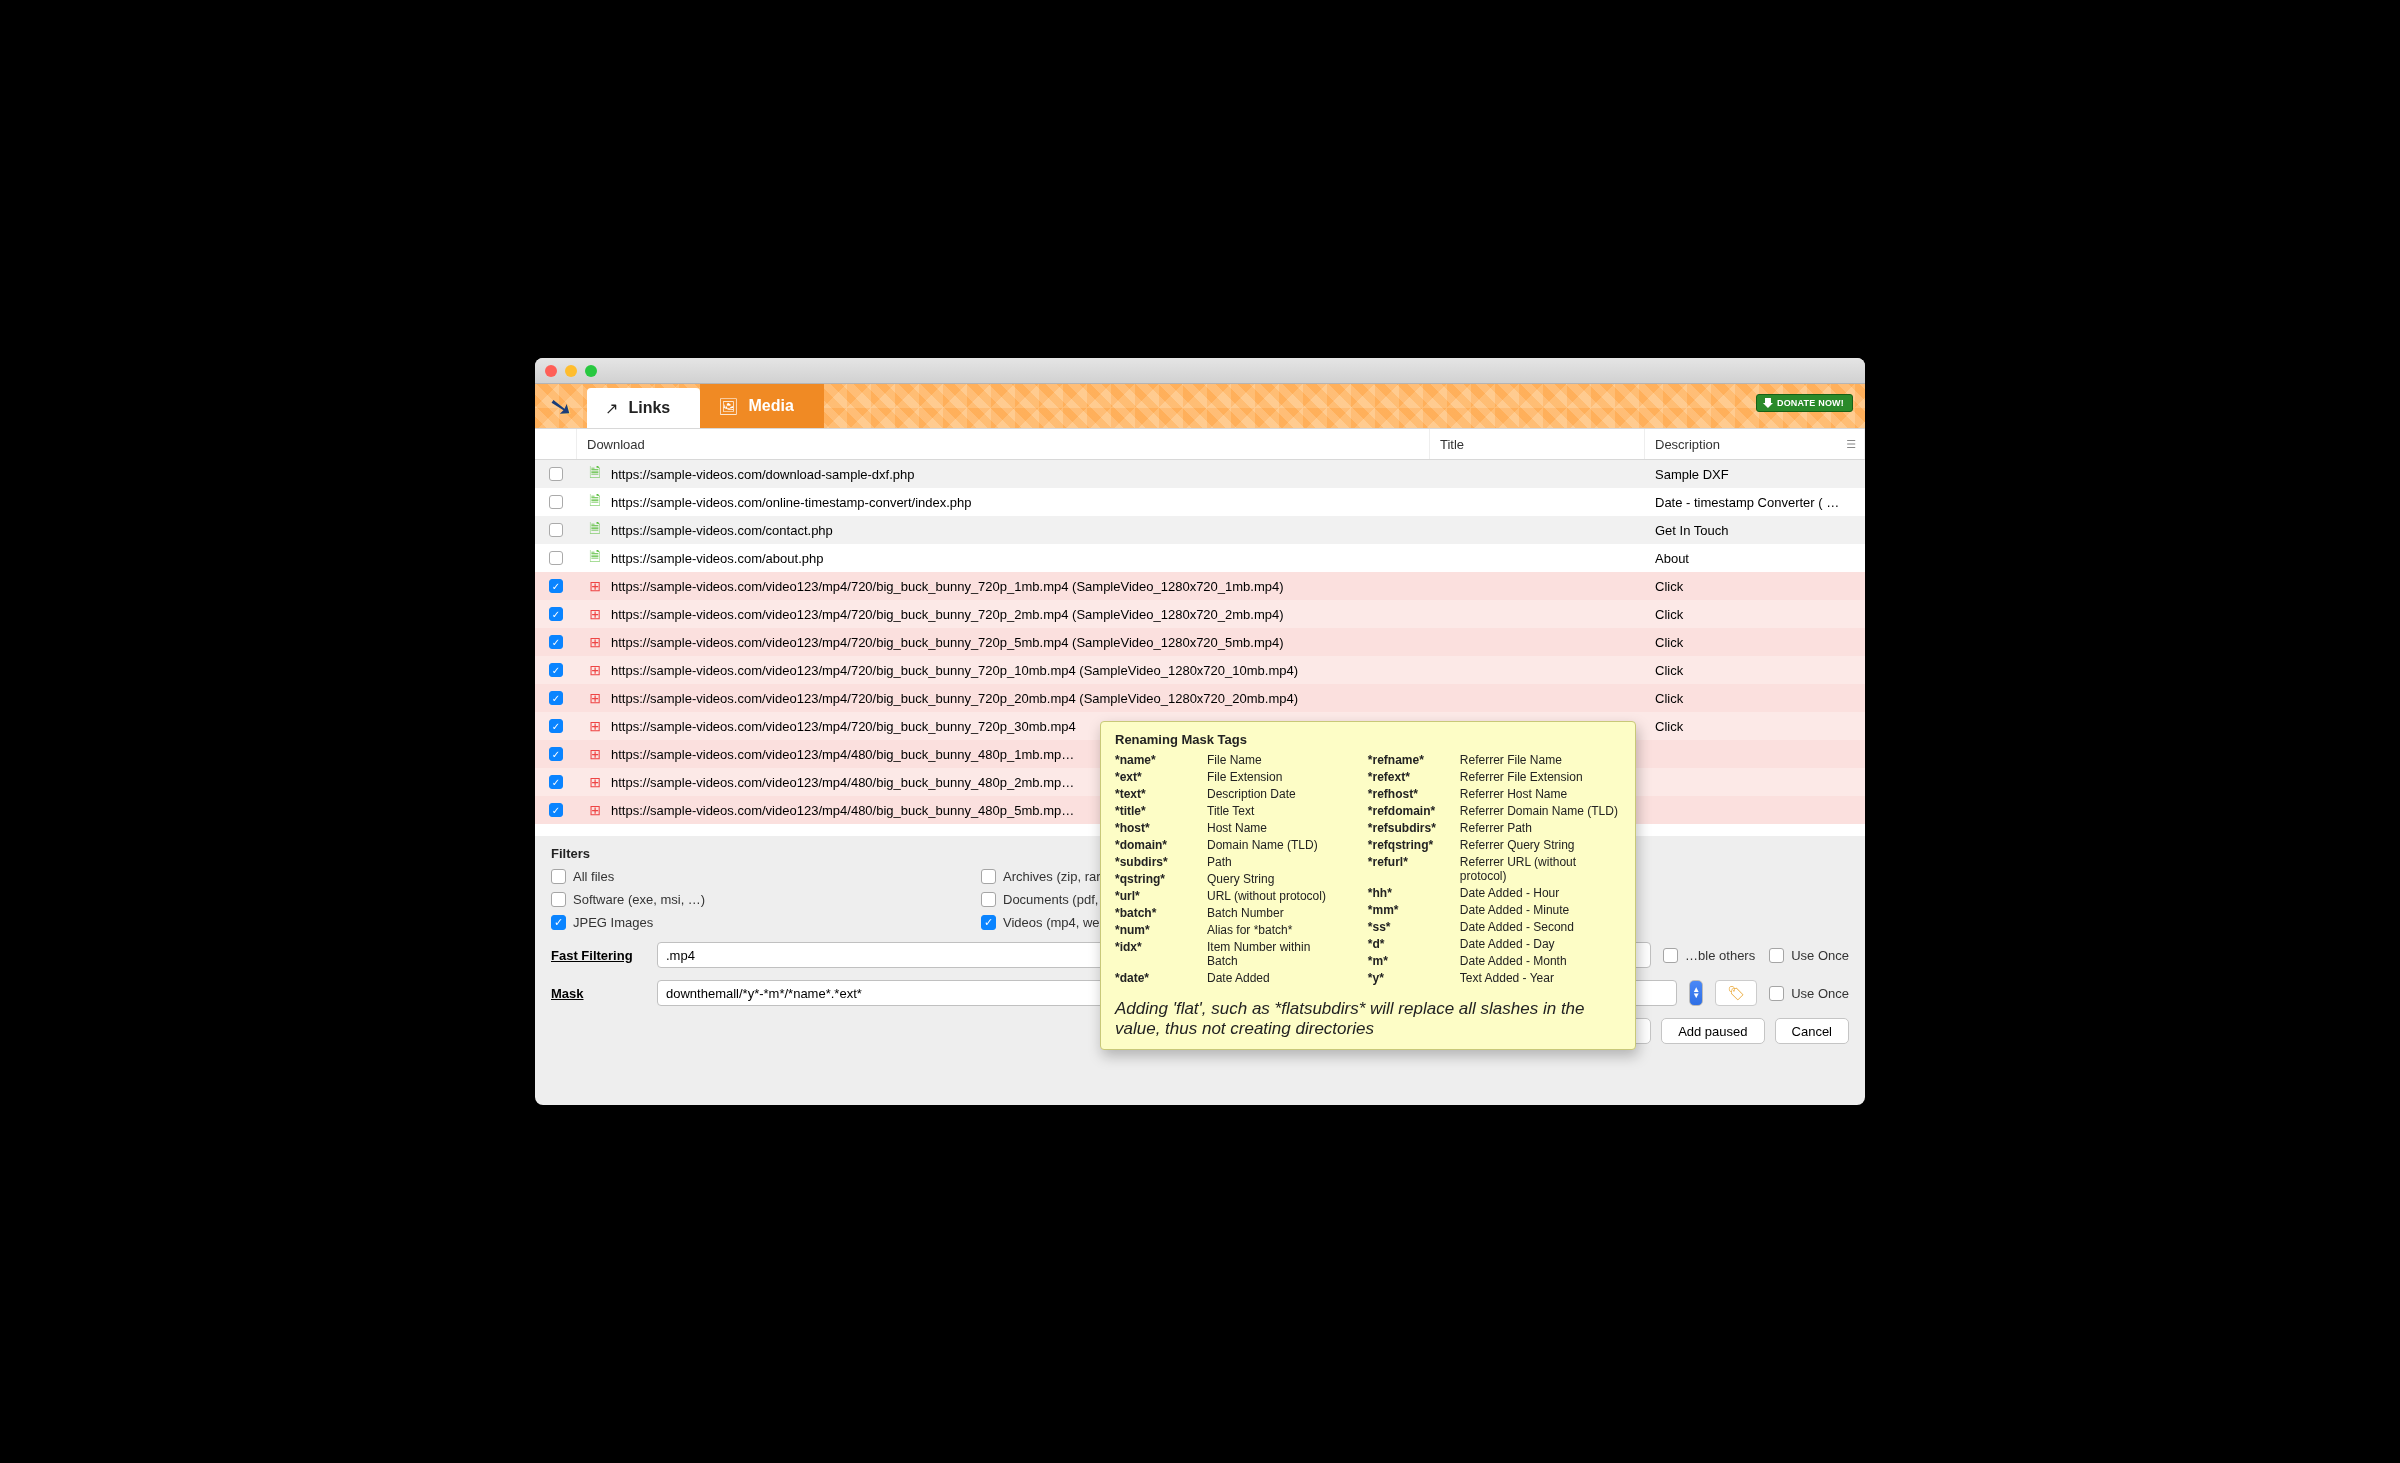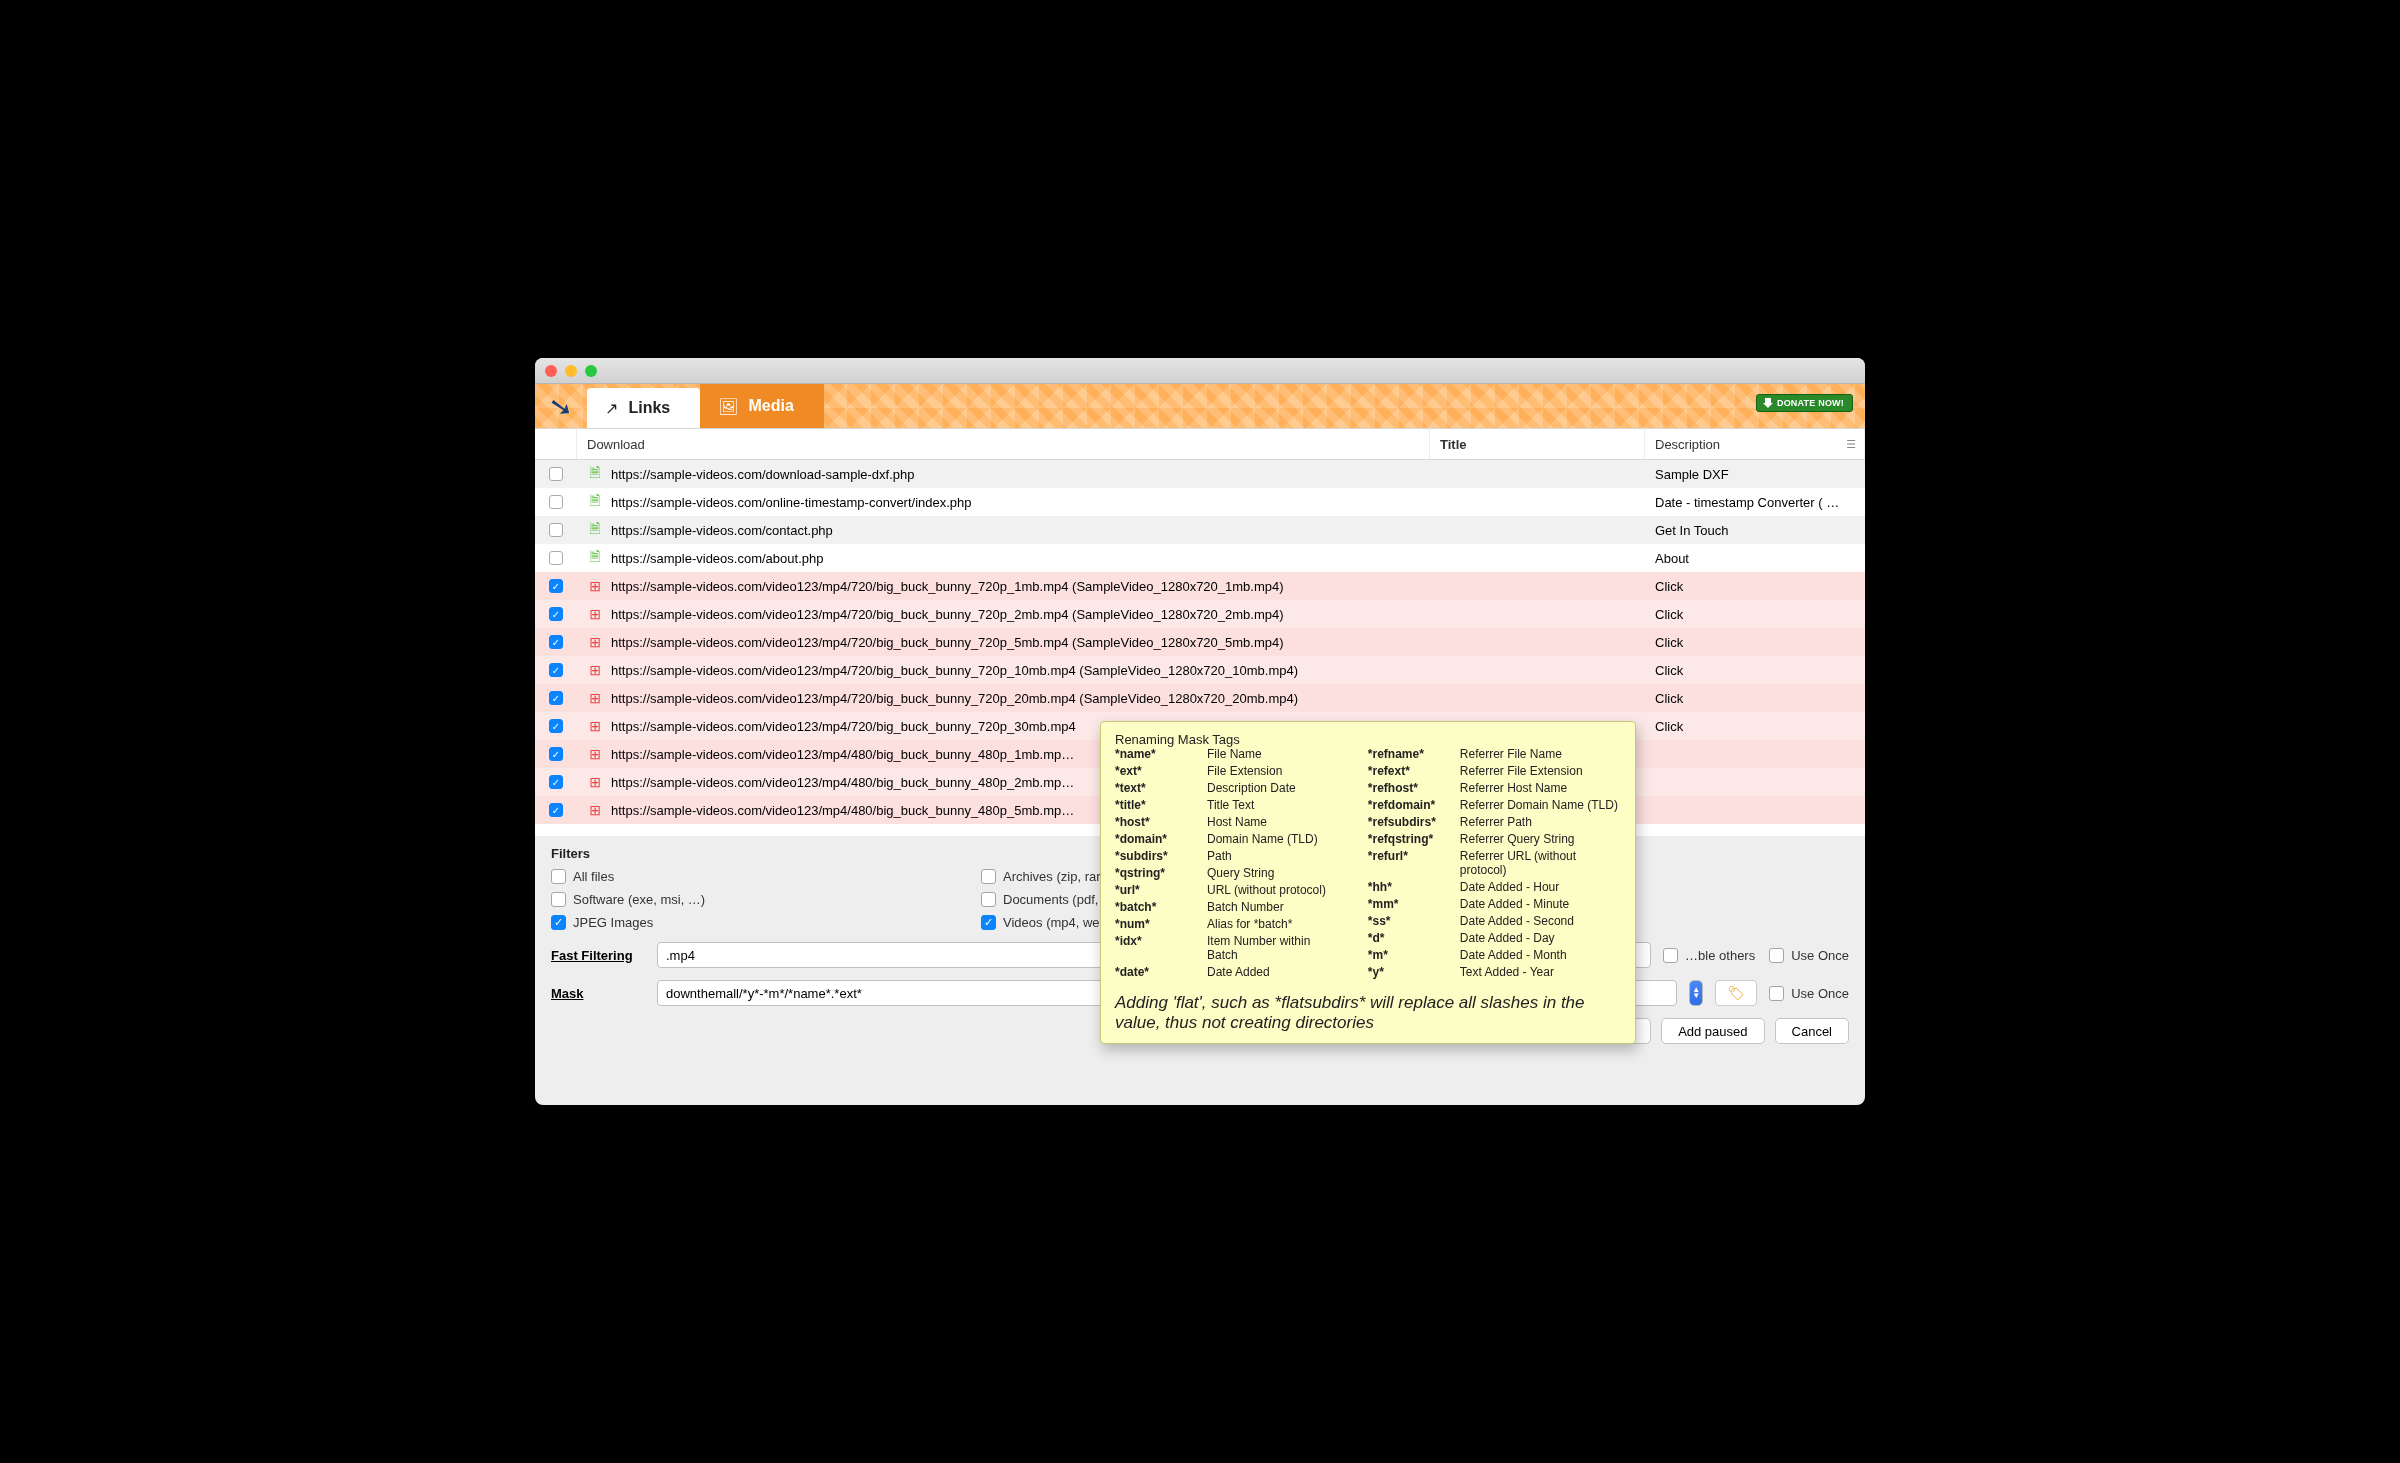--- a/index.html
+++ b/index.html
@@ -19,21 +19,21 @@
 .tab { display: flex; align-items: center; gap: 10px; padding: 0 30px 0 18px; font-size: 16px; font-weight: 600; position: relative; z-index:1; }
 .tab.links { background: #fff; color: #222; border-top-left-radius: 4px; border-top-right-radius:4px; margin-top:4px; }
 .tab.media { background: #f08a24; color: #fff; }
 .tab .ticon { font-size: 16px; font-weight: normal; }
 .donate { position: absolute; right: 12px; top: 10px; z-index: 2; background: #2a8a2a; border: 1px solid #166016; border-radius: 3px; color: #fff; font-size: 9px; font-weight: bold; padding: 3px 8px 3px 6px; display: flex; gap:4px; align-items:center; letter-spacing: .2px; }
 .donate-icon { width: 10px; height: 10px; background:#fff; clip-path: polygon(20% 0, 80% 0, 80% 50%, 100% 50%, 50% 100%, 0 50%, 20% 50%); }
 .table-head { display: flex; height: 32px; background: #fff; border-bottom: 1px solid #d8d8d8; border-top: 1px solid #d8d8d8; font-size: 13px; color: #333; }
 .th { display: flex; align-items: center; padding: 0 10px; border-right: 1px solid #eee; }
 .th.chk { width: 42px; }
 .th.dl { flex: 1; min-width: 0; }
-.th.ttl { width: 215px; font-weight: bold; }
+.th.ttl { width: 215px; }
 .th.desc { width: 220px; position: relative; }
 .ham { position:absolute; right:8px; font-size:11px; color:#888; }
 .rows { height: 376px; overflow: hidden; background: #fff; }
 .row { display: flex; height: 28px; font-size: 13px; align-items: center; }
 .row .cell { padding: 0 10px; display:flex; align-items:center; min-width:0; overflow: hidden; white-space: nowrap; text-overflow: ellipsis; }
 .row .cell.chk { width: 42px; justify-content:center; }
 .row .cell.dl { flex: 1; gap: 8px; }
 .row .cell.ttl { width: 215px; }
 .row .cell.desc { width: 220px; }
 .row.even { background: #f1f1f1; }
@@ -56,21 +56,21 @@
 .formrow label { width: 94px; font-weight:600; font-size:13px;text-decoration:underline; }
 .tinput { flex: 1; height: 26px; border: 1px solid #c0c0c0; border-radius: 4px; background:#fff; padding: 0 8px; font-size: 13px; }
 .side-opts { display: flex; gap: 14px; align-items: center; font-size:13px; }
 .stepper { height:26px; padding:0 2px; border:1px solid #bbb; border-radius:5px; background:linear-gradient(#4a88f7,#2f6fe5); display:flex; flex-direction:column; justify-content:center; align-items:center; font-size:8px; color:#fff; line-height:6px; }
 .tagbtn { width:42px; height:26px; border:1px solid #ccc; border-radius:4px; background:#fff; display:flex; align-items:center; justify-content:center; color:#e8a024; font-size:14px; }
 .actions { display:flex; justify-content:flex-end; gap:10px; margin-top:12px; }
 .btn { height:26px; padding:0 16px; border:1px solid #c5c5c5; border-radius:5px; background:#fff; font-size:13px; display:flex; align-items:center; }
 .statusbar { position:absolute; left:0; right:0; bottom:0; height:32px; background:#fff; border-top:1px solid #ddd; display:flex; align-items:center; justify-content:space-between; padding:0 14px; font-size:13px; color:#2a2a2a; }
 .gear-icon { font-size:15px; color:#444; }
 .tooltip { position:absolute; left: 565px; top: 363px; width: 536px; background:#fdfdc6; border:1px solid #c8c879; border-radius:4px; box-shadow:2px 6px 14px rgba(0,0,0,.25); padding:10px 14px; font-size:12px; color:#222; z-index:5; }
-.tooltip h5 { font-size:13px; font-weight:400; }
+.tooltip h5 { font-size:13px; font-weight:700; margin-bottom:6px; }
 .tt-cols { display:flex; gap:28px; }
 .tt-col { display:grid; grid-template-columns: 86px 1fr; column-gap: 6px; row-gap: 3px; }
 .tt-col .k { font-weight:700; }
 .tt-foot { font-style:italic; margin-top:14px; font-size:17px; }
 </style>
 </head>
 <body>
 
 <div class="window">
   <div class="titlebar">

